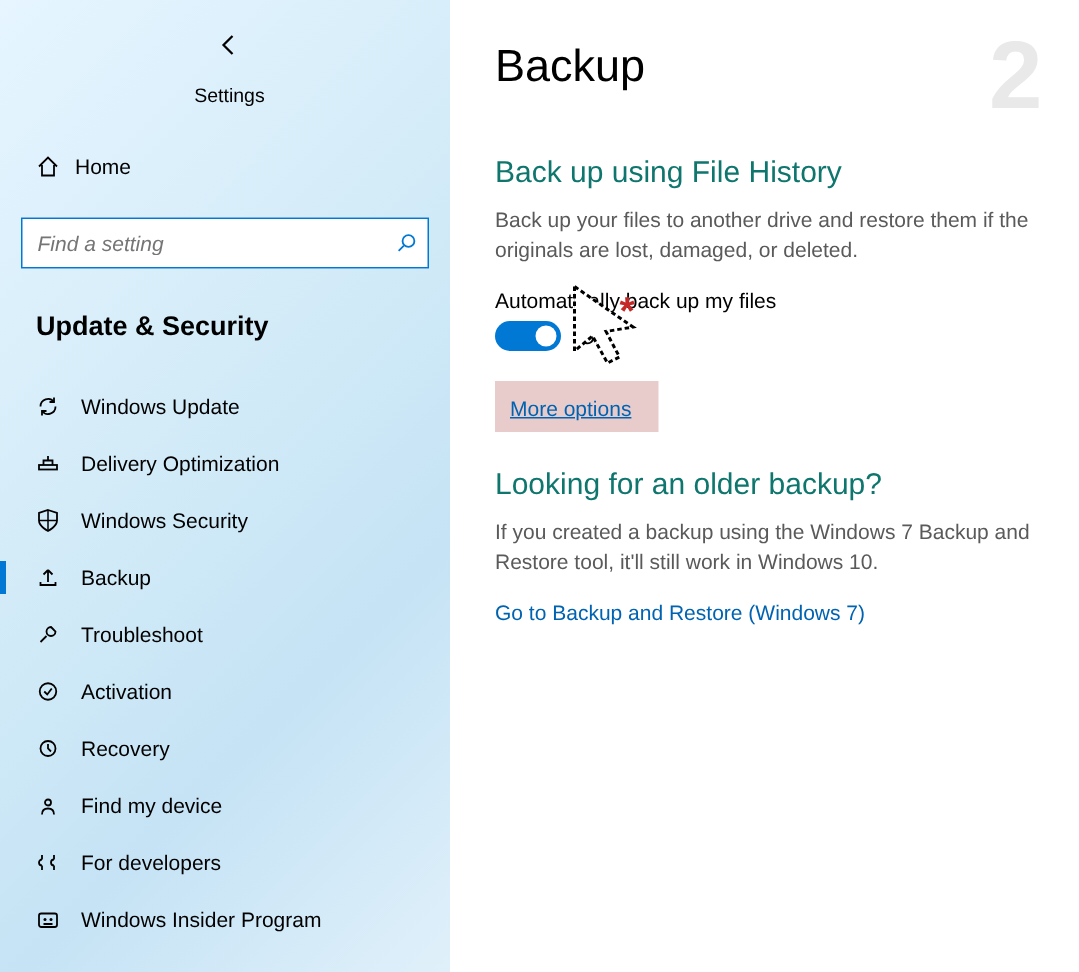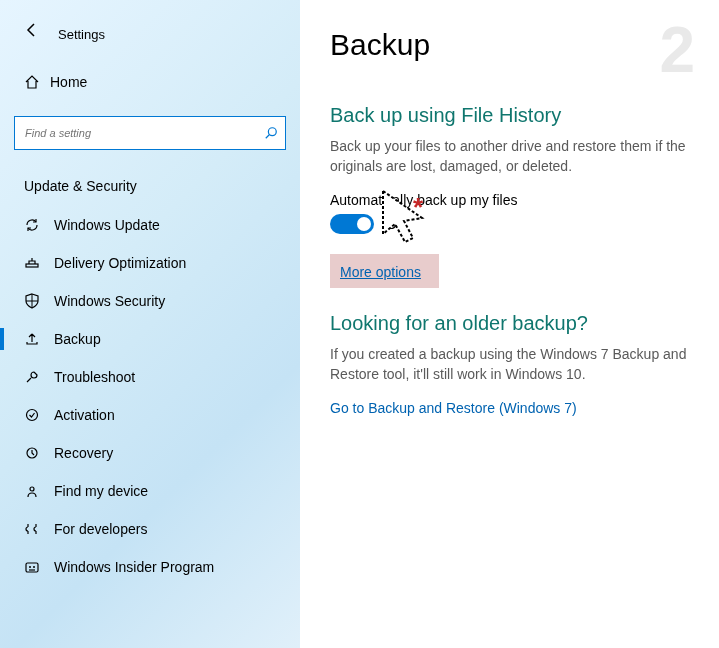--- a/index.html
+++ b/index.html
@@ -1,26 +1,26 @@
 <!DOCTYPE html>
 <html><head>
   <meta charset="utf-8">
   <style>
     * { box-sizing: border-box; margin: 0; padding: 0; }
     body { font-family: "Segoe UI", -apple-system, sans-serif; background: #fff; width: 719px; height: 648px; overflow: hidden; display: flex; }
     .sidebar { width: 300px; height: 100%; background: linear-gradient(135deg, #e6f5ff 0%, #d4ecf8 40%, #c5e3f5 70%, #e0f0fa 100%); padding: 18px 14px; overflow: hidden; }
-    .header-row { display: flex; align-items: flex-end; gap: 14px; margin-bottom: 24px; padding-left: 6px; }
+    .header-row { display: flex; align-items: center; gap: 14px; margin-bottom: 24px; padding-left: 6px; flex-direction: column; }
     .back { width: 24px; height: 24px; display:flex; align-items:center; justify-content:center; cursor:pointer; }
     .title { font-size: 13px; color:#000; }
     .home-row { display:flex; align-items:center; gap:10px; padding: 8px 10px; margin-bottom: 18px; cursor:pointer; }
     .home-row span.icon, .nav-item span.icon { width:16px; height:16px; display:flex; align-items:center; justify-content:center; }
     .search-wrap { position: relative; margin-bottom: 20px; }
-    .search-input { width: 100%; height: 34px; border: 1px solid #0078d4; background: #fff; padding: 0 30px 0 10px; font-size: 11px; font-style: italic; color:#888; outline:none; }
+    .search-input { width: 100%; height: 34px; border: 1px solid #0078d4; background: #fff; padding: 0 30px 0 10px; font-size: 14px; font-style: italic; color:#888; outline:none; }
     .search-icon-right { position:absolute; right:8px; top:50%; transform: translateY(-50%) scaleX(-1); color:#0078d4; font-size:13px; }
-    .section-heading { font-weight: 400; font-size: 14px; color:#000; padding: 8px 10px; margin-bottom: 4px; }
+    .section-heading { font-weight: 700; font-size: 18px; color:#000; padding: 8px 10px; margin-bottom: 16px; }
     .nav-item { display:flex; align-items:center; gap:14px; padding: 11px 10px; font-size: 14px; color:#000; cursor:pointer; position:relative; }
     .nav-item.selected::before { content:""; position:absolute; left:-14px; top:8px; bottom:8px; width:4px; background:#0078d4; }
     .main { flex:1; padding: 28px 28px 28px 30px; position:relative; }
     .step-number { position:absolute; top:18px; right:24px; font-size: 64px; font-weight:800; color:#e9e9e9; line-height:1; }
     h1.page-title { font-size: 30px; font-weight: 400; margin-bottom: 42px; color:#000; }
     h2.sub { font-size: 20px; font-weight: 400; margin-bottom: 10px; color:#0f766e; }
     .desc { font-size: 14px; color:#5a5a5a; line-height:1.4; margin-bottom: 16px; }
     .toggle-label { font-size: 14px; color:#000; margin-bottom: 6px; }
     .toggle-row { display:flex; align-items:center; gap:12px; margin-bottom: 20px; }
     .toggle { width: 44px; height: 20px; background:#0078d4; border-radius: 10px; position:relative; cursor:pointer; }

